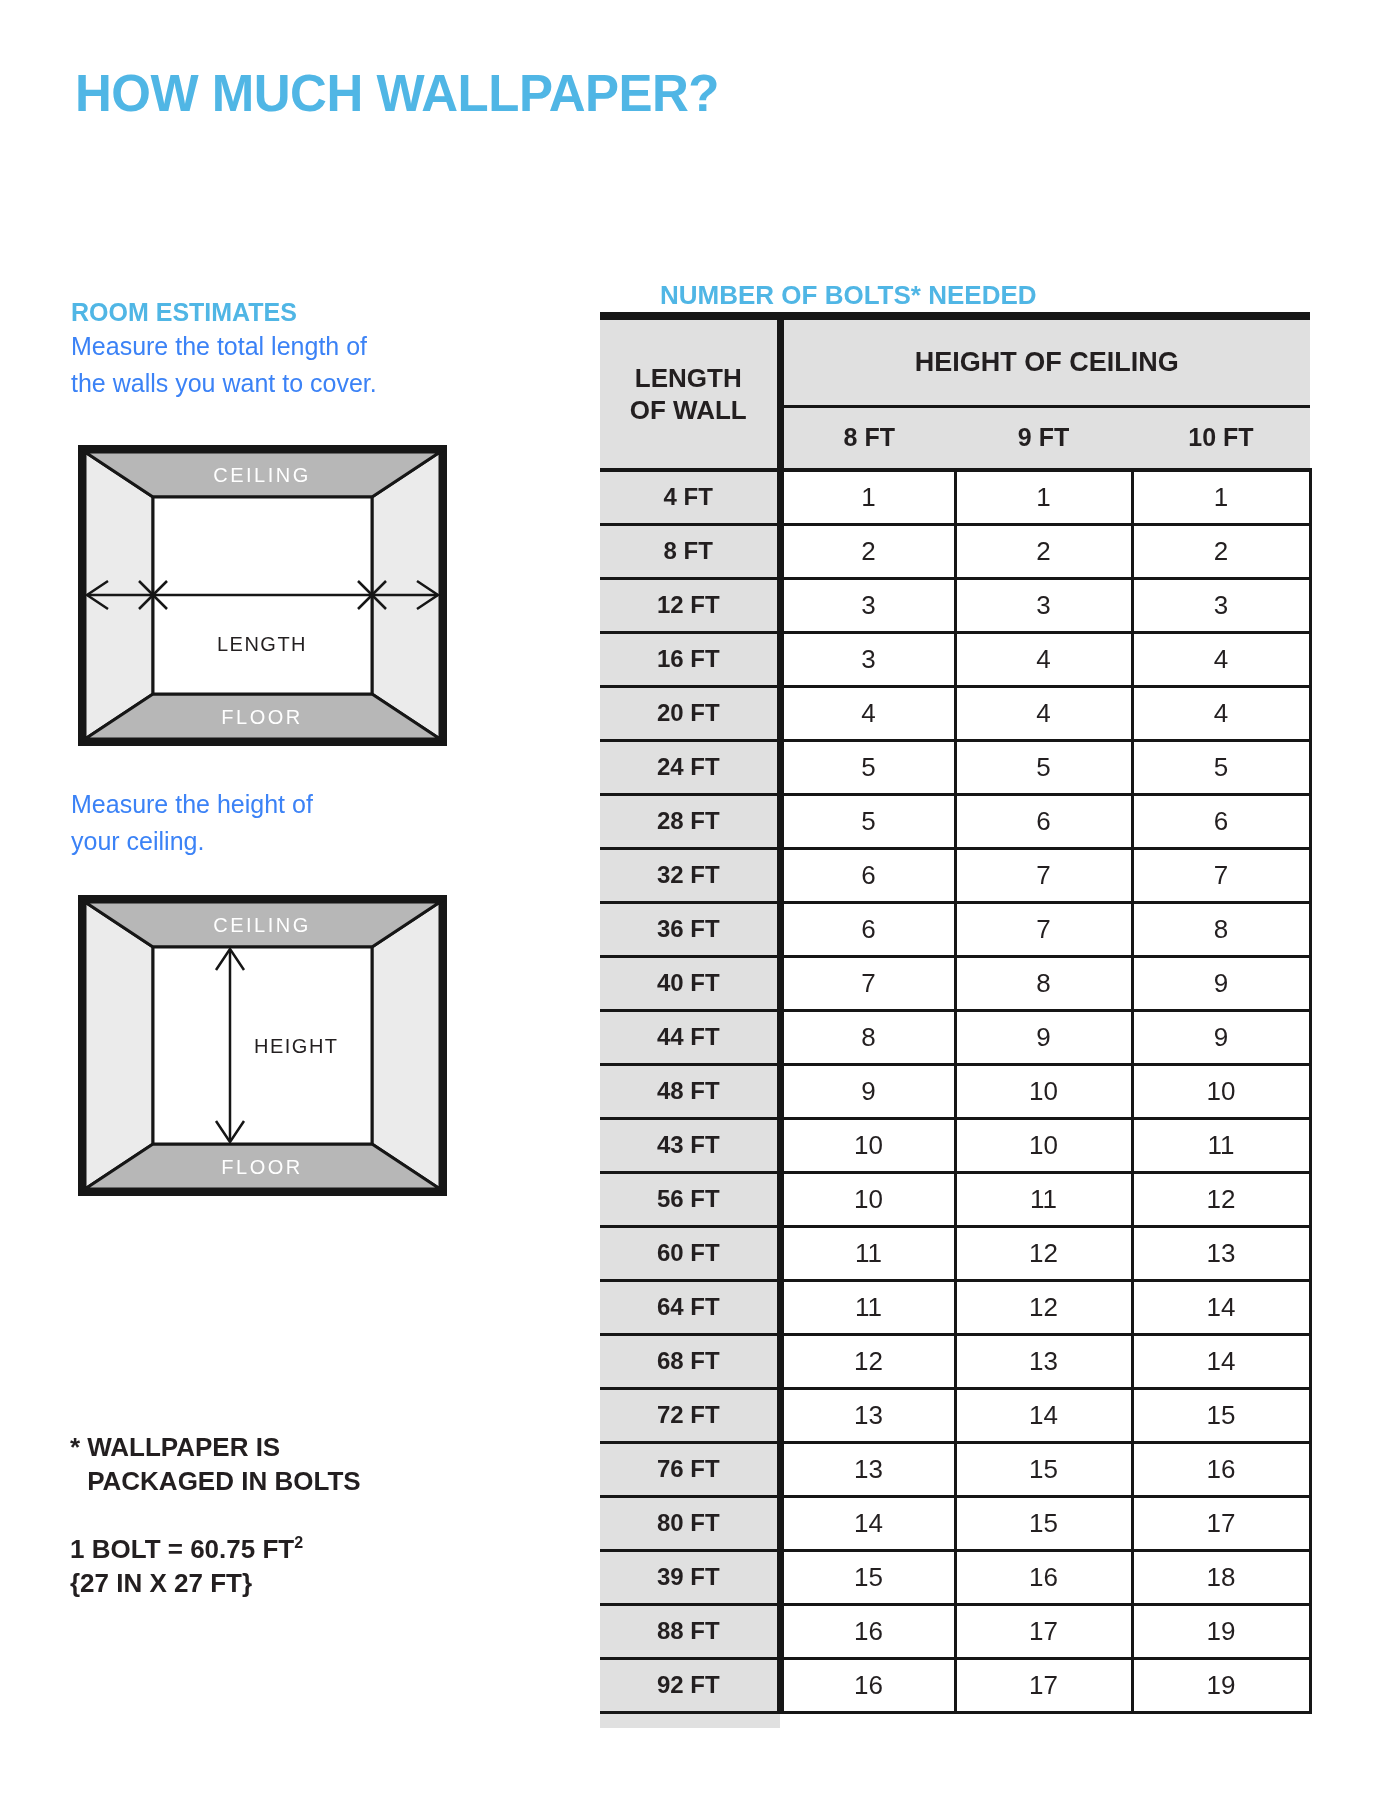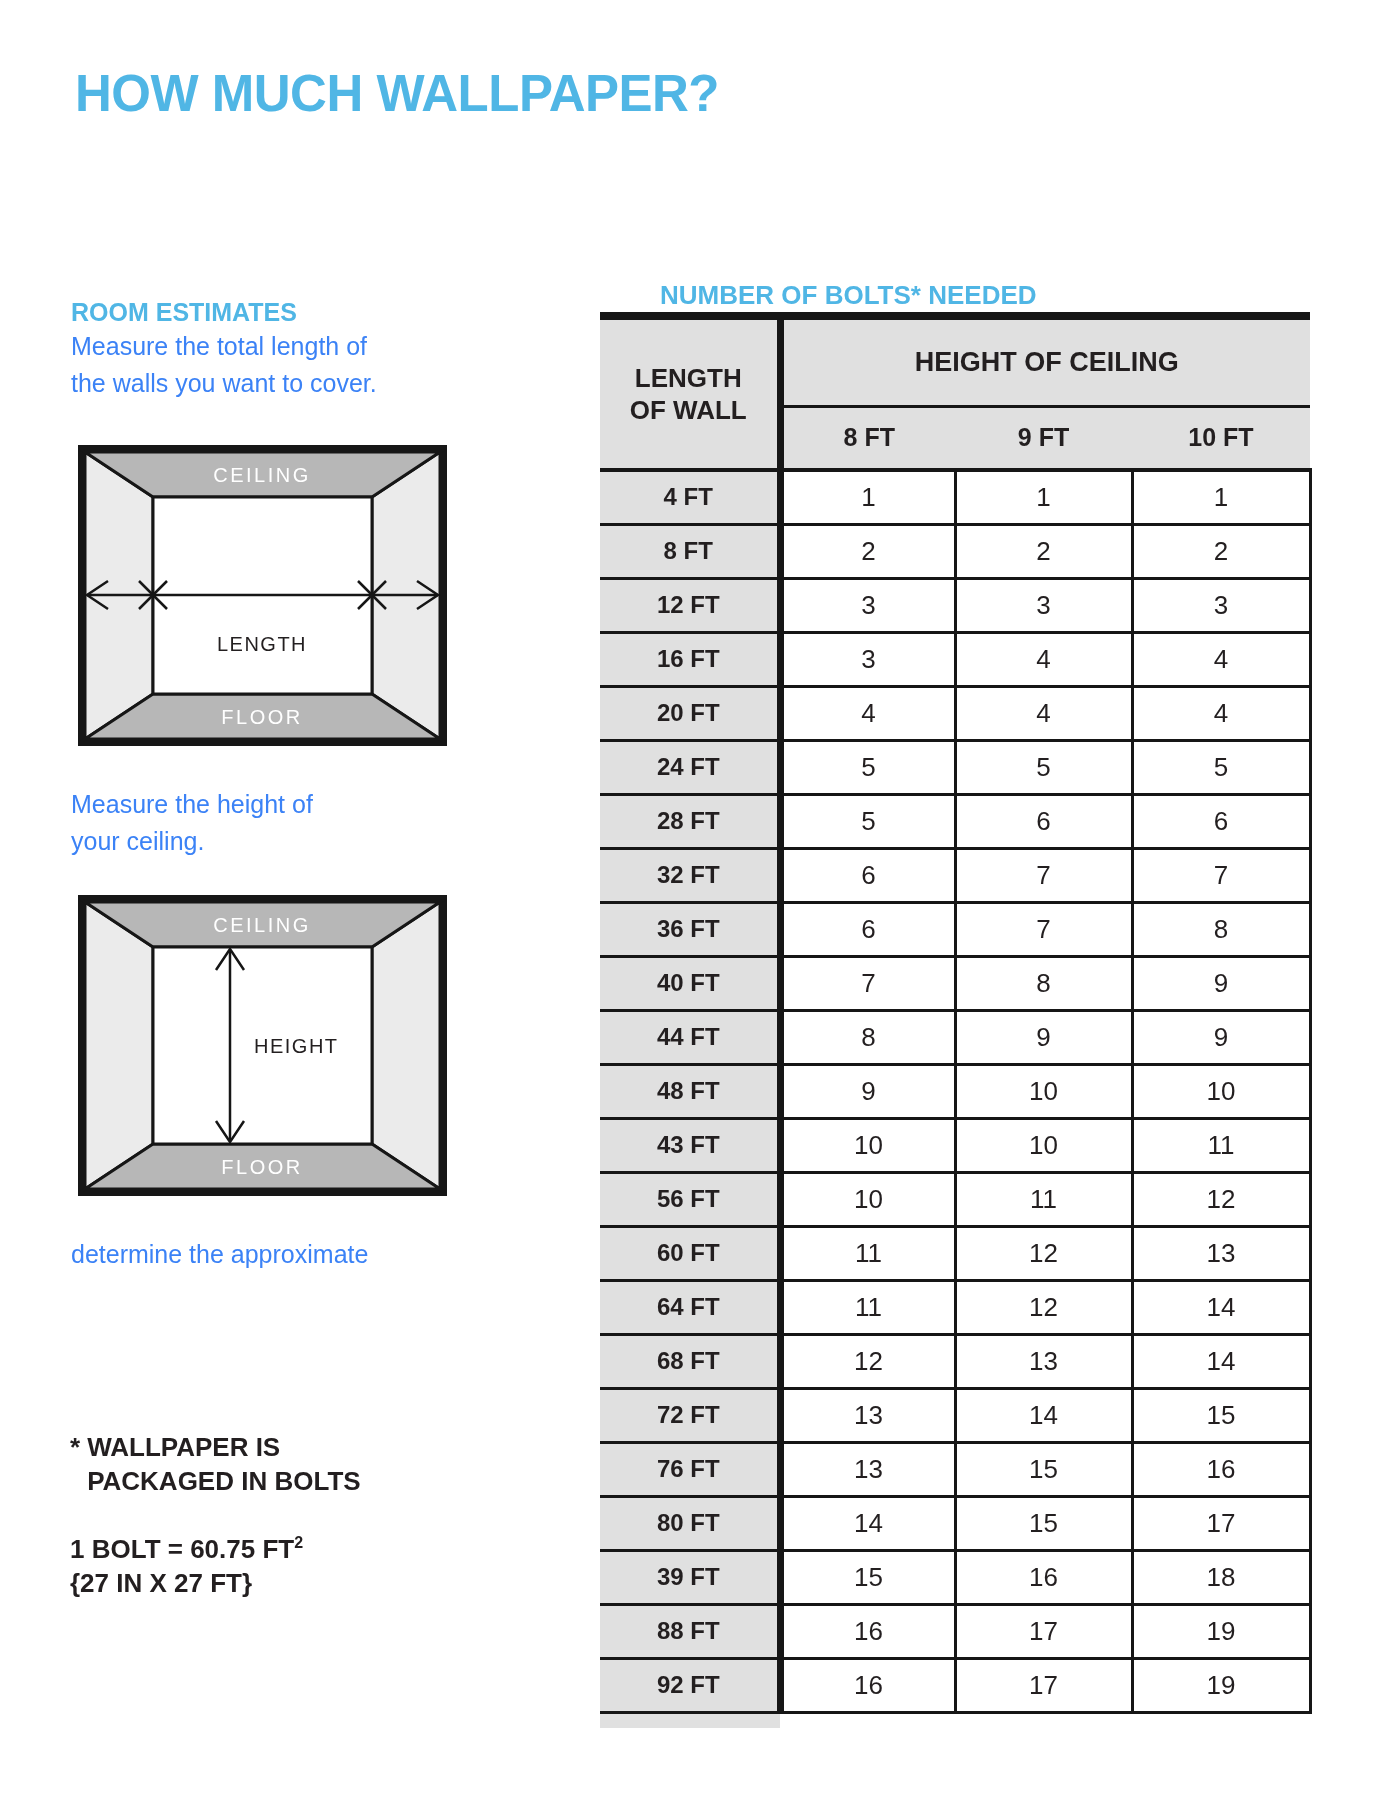--- a/index.html
+++ b/index.html
@@ -145,21 +145,20 @@
   <text class="room-band-label" x="184" y="279" text-anchor="middle">FLOOR</text>
   <g stroke="#161616" stroke-width="2.5" fill="none">
     <line x1="152" y1="55" x2="152" y2="246"></line>
     <polyline points="138,75 152,54 166,75"></polyline>
     <polyline points="138,226 152,247 166,226"></polyline>
   </g>
   <text class="dim-label" x="176" y="158" text-anchor="start">HEIGHT</text>
 </svg>
 
 <div class="abs para para3">
-  <div>determine the approximate</div>
 </div>
 
 <div class="abs footnote">
   <span class="star">*</span>
   <div>
     <div>WALLPAPER IS</div>
     <div>PACKAGED IN BOLTS</div>
   </div>
 </div>
 

